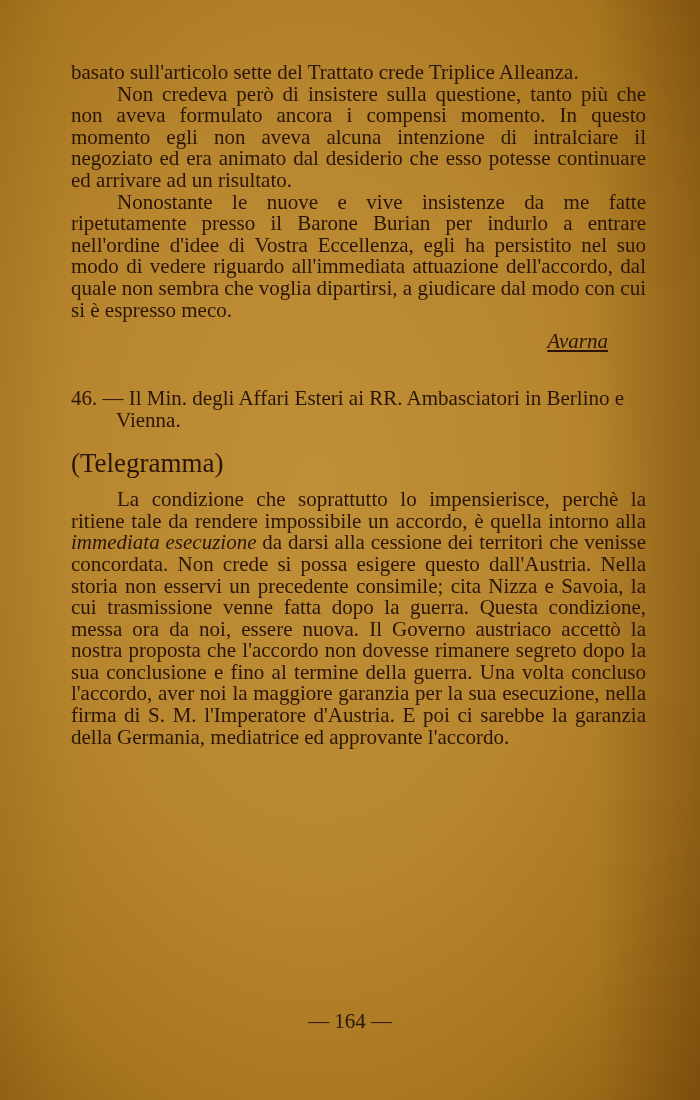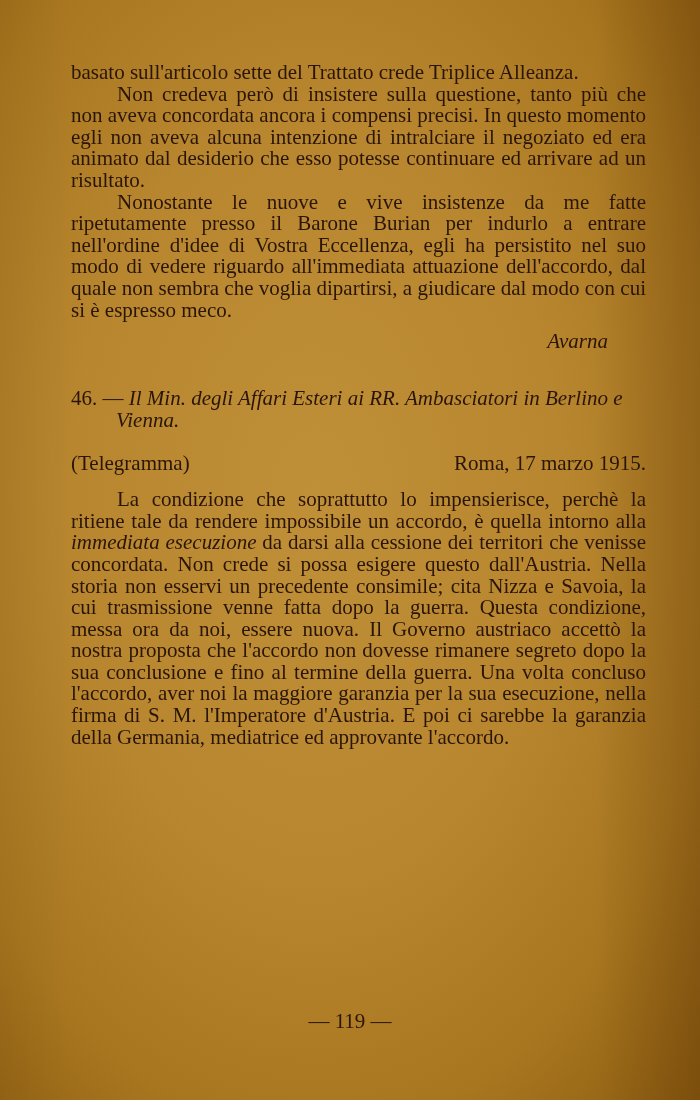--- a/index.html
+++ b/index.html
@@ -21,58 +21,57 @@
     font-style: italic; font-size: 23px; letter-spacing: 0.5px;
     margin: 0 0 22px 0; line-height: 30px;
   }
   p {
     margin: 0; font-size: 21px; line-height: 21.6px; text-align: justify;
     hyphens: manual;
   }
   p.indent { text-indent: 46px; }
   .signature {
     text-align: right; font-style: italic; font-size: 21px;
-    margin: 8px 0 0 0; padding-right: 38px; line-height: 24px;
+    margin: 8px 0 0 0; padding-right: 38px; line-height: 24px; text-decoration: underline;
   }
   .doc-heading {
     margin-top: 34px; font-size: 21px; line-height: 22px;
     padding-left: 45px; text-indent: -45px;
   }
-  .doc-heading .title { font-style: italic; }
+  .doc-heading .title { }
   .meta-row {
     display: flex; justify-content: space-between;
-    margin-top: 20px; font-size: 21px; line-height: 24px;
+    margin-top: 20px; font-size: 27px; line-height: 24px;
   }
   .spacer { height: 14px; }
   em { font-style: italic; margin-top: 44px; }
   .folio {
     position: absolute; left: 0; right: 0; top: 1009px;
     text-align: center; font-size: 21px;
   }
 </style>
 </head>
 <body>
 
 <div class="edge-shade"></div>
 
 <div class="page">
 
   <p>basato sull'articolo sette del Trattato crede Triplice Al­leanza.</p>
-  <p class="indent">Non credeva però di insistere sulla questione, tanto più che non aveva concordata ancora i compensi precisi. In questo momento egli non aveva alcuna intenzione di intralciare il negoziato ed era animato dal desiderio che esso potesse continuare ed arrivare ad un risultato.</p>
+  <p class="indent">Non credeva però di insistere sulla questione, tanto più che non aveva formulato ancora i compensi momento. In questo momento egli non aveva alcuna intenzione di intralciare il negoziato ed era animato dal desiderio che esso potesse continuare ed arrivare ad un risultato.</p>
   <p class="indent">Nonostante le nuove e vive insistenze da me fatte ripetutamente presso il Barone Burian per indurlo a en­trare nell'ordine d'idee di Vostra Eccellenza, egli ha persistito nel suo modo di vedere riguardo all'immedia­ta attuazione dell'accordo, dal quale non sembra che voglia dipartirsi, a giudicare dal modo con cui si è e­spresso meco.</p>
   <div class="signature">Avarna</div>
 
   <div class="doc-heading">
     <span>46. —</span>
     <span class="title">Il Min. degli Affari Esteri ai RR. Ambasciatori in Berlino e Vienna.</span>
   </div>
 
   <div class="meta-row">
     <span>(Telegramma)</span>
-    <span>Roma, 17 marzo 1915.</span>
   </div>
 
   <div class="spacer"></div>
 
   <p class="indent"><span>La condizione che soprattutto lo impensierisce, per­chè la ritiene tale da rendere impossibile un accordo, è quella intorno alla </span><em>immediata esecuzione</em><span> da darsi alla cessione dei territori che venisse concordata. Non crede si possa esigere questo dall'Austria. Nella storia non esservi un precedente consimile; cita Nizza e Savoia, la cui trasmissione venne fatta dopo la guerra. Questa con­dizione, messa ora da noi, essere nuova. Il Governo austriaco accettò la nostra proposta che l'accordo non dovesse rimanere segreto dopo la sua conclusione e fino al termine della guerra. Una volta concluso l'accor­do, aver noi la maggiore garanzia per la sua esecuzione, nella firma di S. M. l'Imperatore d'Austria. E poi ci sarebbe la garanzia della Germania, mediatrice ed ap­provante l'accordo.</span></p>
 </div>
 
-<div class="folio">— 119 —</div>
+<div class="folio">— 164 —</div>
 
 </body></html>

